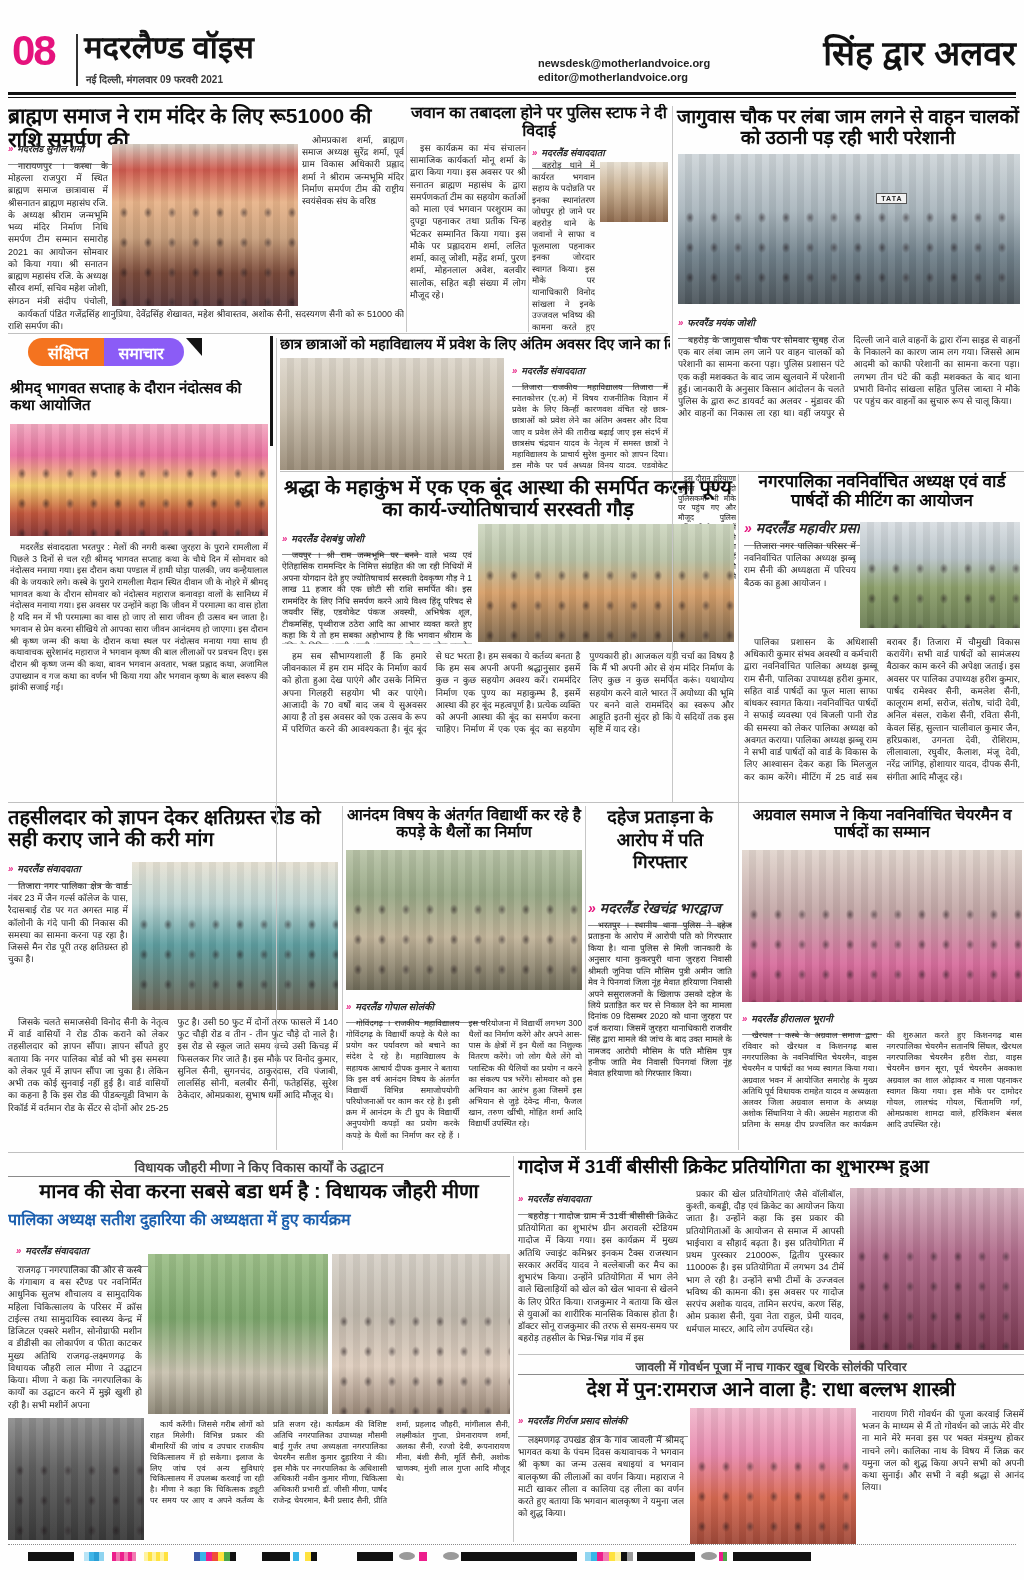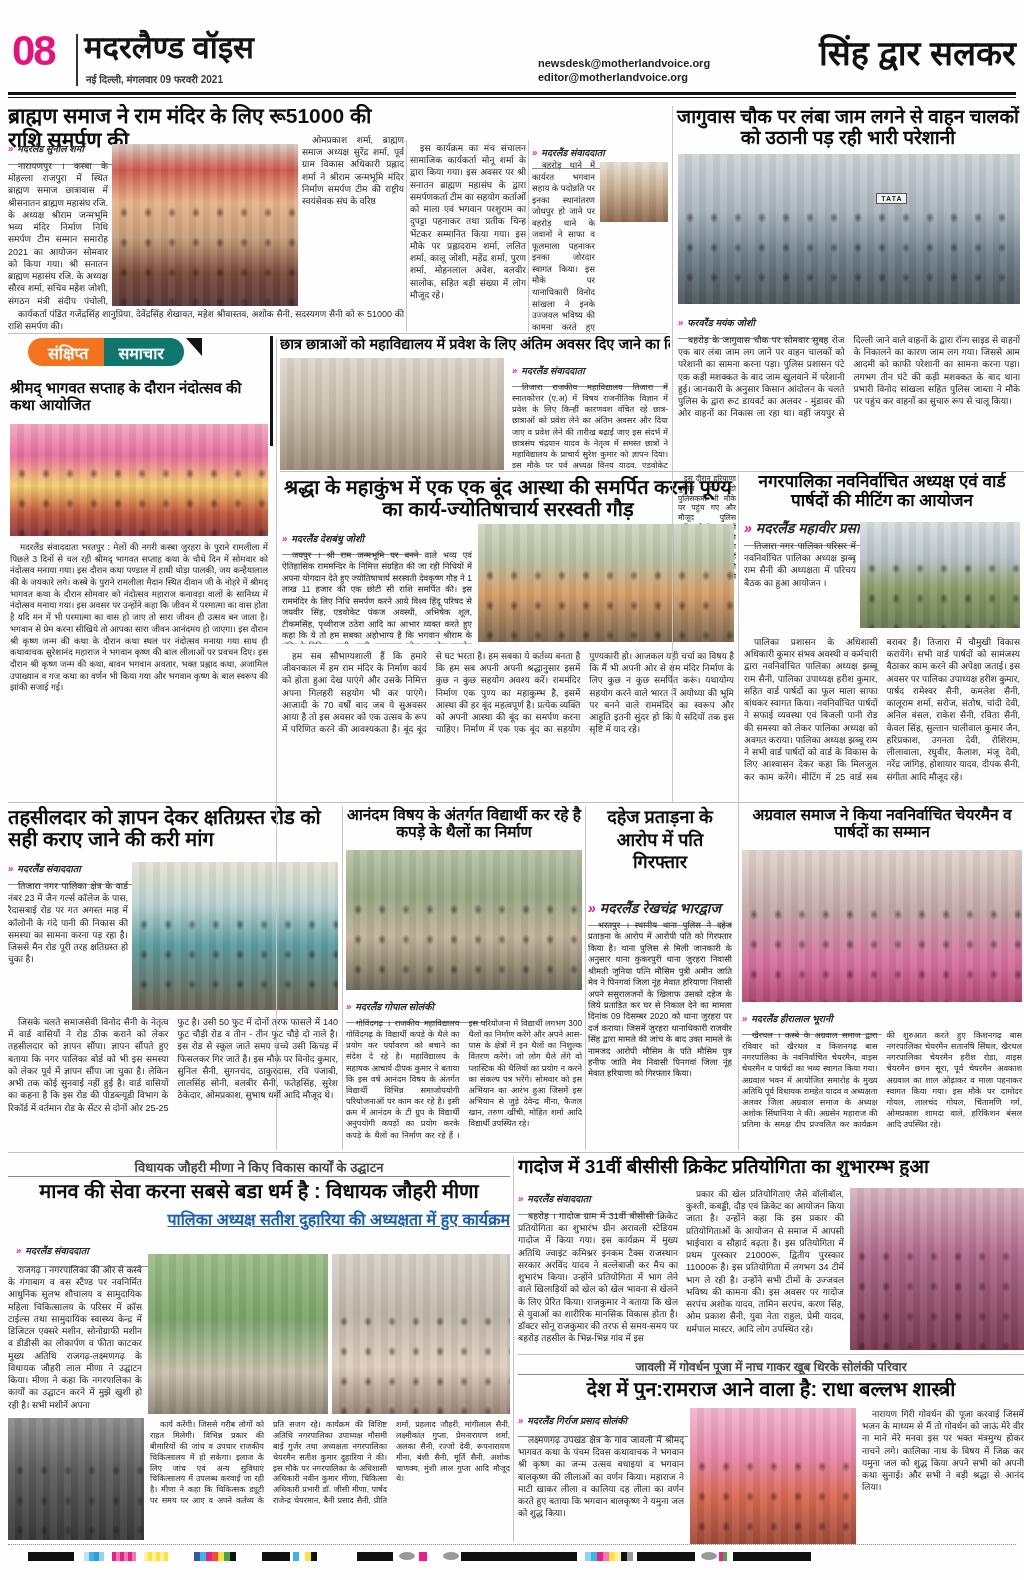--- a/index.html
+++ b/index.html
@@ -2,21 +2,21 @@
 <html><head>
 <meta charset="utf-8">
 <style>
   html,body{margin:0;padding:0;background:#e8e8e8;}
   .page{position:relative;width:1024px;height:1580px;background:#fefefe;margin:0 auto;
         font-family:"Liberation Sans","DejaVu Sans",sans-serif;overflow:hidden;color:#1c1c1c;}
   .abs{position:absolute;box-sizing:border-box;}
   .hl{font-weight:bold;color:#0e0e0e;line-height:1.12;overflow:hidden;}
   .center{text-align:center;}
   .kicker{color:#4a4a4a;font-weight:bold;text-align:center;overflow:hidden;}
-  .subhead{color:#1b5fae;font-weight:bold;text-align:right;overflow:hidden;text-decoration:underline;}
+  .subhead{color:#1b5fae;font-weight:bold;text-align:left;overflow:hidden;}
   .byline-row{border-bottom:1px solid #8a8a8a;padding-bottom:8px;overflow:hidden;font-style:italic;}
   .byline{font-size:9.5px;font-weight:bold;color:#2a2a2a;white-space:nowrap;}
   .byline .arrow{color:#e5127d;margin-right:4px;font-weight:bold;}
   .body-txt{font-size:9px;line-height:1.36;color:#1c1c1c;text-align:justify;overflow:hidden;text-indent:10px;}
   .tiny{font-size:7.5px;line-height:1.3;}
   .cols2{column-count:2;column-gap:9px;}
   .cols3{column-count:3;column-gap:9px;}
   .photo{position:absolute;overflow:hidden;}
   .photo::after{content:"";position:absolute;inset:0;
       background:repeating-linear-gradient(90deg,rgba(255,255,255,.05) 0 7px,rgba(0,0,0,.05) 7px 14px);}
@@ -28,21 +28,21 @@
   
   .pageno{font-size:42px;font-weight:bold;color:#e5127d;letter-spacing:-2px;line-height:1;}
   .masthead{font-size:31px;font-weight:bold;color:#141414;line-height:1;}
   .dateline{font-size:10px;font-weight:bold;color:#3a3a3a;}
   .emails{font-size:11px;font-weight:bold;color:#222;line-height:1.3;}
   .edition{font-size:34px;font-weight:bold;color:#111;text-align:right;line-height:1;}
   
   .brief-tag{display:flex;align-items:stretch;height:28px;}
   .tag-left{background:#f4731f;color:#fff;font-weight:bold;font-size:16px;border-radius:14px 0 0 14px;
             padding:4px 16px 0 20px;}
-  .tag-right{background:#0f766e;color:#fff;font-weight:bold;font-size:16px;border-radius:0 14px 14px 0;
+  .tag-right{background:#8b5cf6;color:#fff;font-weight:bold;font-size:16px;border-radius:0 14px 14px 0;
              padding:4px 20px 4px 14px;}
   .tag-fold{width:0;height:0;border-top:18px solid #141414;border-left:16px solid transparent;margin-left:2px;}
   
   .p-a1{background:linear-gradient(180deg,#d8cfc4 0%,#cf5a4e 16%,#e8b48a 36%,#c89f7c 58%,#7a4a3a 80%,#5c3a3c 100%);}
   .p-a2{background:linear-gradient(180deg,#e8e0d2 0%,#c9b092 45%,#8f6b4e 100%);}
   .p-a3{background:linear-gradient(180deg,#cfd6da 0%,#aab6bd 38%,#70808a 68%,#4d565c 100%);}
   .p-brief{background:linear-gradient(180deg,#f2a9c0 0%,#e86f9e 28%,#f3d06e 55%,#c2563c 80%,#8a3a3a 100%);}
   .p-a4{background:linear-gradient(180deg,#ded8cc 0%,#c9bfae 45%,#9a8c78 100%);}
   .p-a5{background:linear-gradient(180deg,#cfd8c2 0%,#b8c2a6 30%,#d8a06a 58%,#7c684f 100%);}
   .p-a6{background:linear-gradient(180deg,#d9dee2 0%,#b9c4c9 34%,#8da06b 62%,#6b7d55 100%);}
@@ -67,34 +67,35 @@
 <div class="page">
 
   <div class="abs pageno" style="left:12px;top:30px;width:60px;">08</div>
   <div class="abs" style="left:76px;top:34px;width:2px;height:52px;background:#333;"></div>
   <div class="abs masthead" style="left:84px;top:32px;width:300px;">मदरलैण्ड वॉइस</div>
   <div class="abs dateline" style="left:86px;top:72px;width:300px;">नई दिल्ली, मंगलवार 09 फरवरी 2021</div>
   <div class="abs emails" style="left:538px;top:56px;width:220px;">
     <div>newsdesk@motherlandvoice.org</div>
     <div>editor@motherlandvoice.org</div>
   </div>
-  <div class="abs edition" style="left:740px;top:36px;width:276px;">सिंह द्वार सलकर</div>
+  <div class="abs edition" style="left:740px;top:36px;width:276px;">सिंह द्वार अलवर</div>
   <div class="abs" style="left:8px;top:92px;width:1008px;height:3px;background:#111;"></div>
   <div class="abs" style="left:8px;top:97px;width:1008px;height:1px;background:#111;"></div>
 
   <div class="abs hl" style="left:8px;top:104px;width:398px;font-size:21px;">ब्राह्मण समाज ने राम मंदिर के लिए रू51000 की राशि समर्पण की</div>
   <div class="abs byline-row" style="left:8px;top:138px;width:125px;">
     <span class="byline"><span class="arrow">»</span><span>मदरलैंड सुनील शर्मा</span></span>
   </div>
   <div class="abs body-txt" style="left:8px;top:160px;width:100px;height:146px;">नारायणपुर । कस्बा के मोहल्ला राजपुरा में स्थित ब्राह्मण समाज छात्रावास में श्रीसनातन ब्राह्मण महासंघ रजि. के अध्यक्ष श्रीराम जन्मभूमि भव्य मंदिर निर्माण निधि समर्पण टीम सम्मान समारोह 2021 का आयोजन सोमवार को किया गया। श्री सनातन ब्राह्मण महासंघ रजि. के अध्यक्ष सौरव शर्मा, सचिव महेश जोशी, संगठन मंत्री संदीप पंचोली, वैभव मिश्रा, निलेश शर्मा, नीरज, उमंग मुदल एवं सदस्यताओं ने</div>
   <div class="photo crowd p-a1" style="left:112px;top:144px;width:186px;height:162px;"></div>
   <div class="abs body-txt" style="left:302px;top:134px;width:102px;height:156px;">ओमप्रकाश शर्मा, ब्राह्मण समाज अध्यक्ष सुरेंद्र शर्मा, पूर्व ग्राम विकास अधिकारी प्रह्लाद शर्मा ने श्रीराम जन्मभूमि मंदिर निर्माण समर्पण टीम की राष्ट्रीय स्वयंसेवक संघ के वरिष्ठ</div>
   <div class="abs body-txt" style="left:8px;top:308px;width:396px;height:24px;">कार्यकर्ता पंडित गजेंद्रसिंह शानुप्रिया, देवेंद्रसिंह शेखावत, महेश श्रीवास्तव, अशोक सैनी, सदस्यगण सैनी को रू 51000 की राशि समर्पण की।</div>
   <div class="abs body-txt" style="left:410px;top:142px;width:116px;height:190px;">इस कार्यक्रम का मंच संचालन सामाजिक कार्यकर्ता मोनू शर्मा के द्वारा किया गया। इस अवसर पर श्री सनातन ब्राह्मण महासंघ के द्वारा समर्पणकर्ता टीम का सहयोग कर्ताओं को माला एवं भगवान परशुराम का दुपट्टा पहनाकर तथा प्रतीक चिन्ह भेंटकर सम्मानित किया गया। इस मौके पर प्रह्लादराम शर्मा, ललित शर्मा, कालू जोशी, महेंद्र शर्मा, पुरण शर्मा, मोहनलाल अवेश, बलवीर सालोक, सहित बड़ी संख्या में लोग मौजूद रहे।</div>
 
+  <div class="abs hl center" style="left:410px;top:104px;width:258px;font-size:16px;">जवान का तबादला होने पर पुलिस स्टाफ ने दी विदाई</div>
   <div class="abs byline-row" style="left:532px;top:142px;width:136px;">
     <span class="byline"><span class="arrow">»</span><span>मदरलैंड संवाददाता</span></span>
   </div>
   <div class="abs" style="left:532px;top:160px;width:136px;height:172px;overflow:hidden;">
     <div class="photo p-a2 float-photo" style="position:relative;"></div>
     <div class="body-txt" style="font-size:8.5px;">बहरोड़ थाने में कार्यरत भगवान सहाय के पदोन्नति पर इनका स्थानांतरण जोधपुर हो जाने पर बहरोड़ थाने के जवानों ने साफा व फूलमाला पहनाकर इनका जोरदार स्वागत किया। इस मौके पर थानाधिकारी विनोद सांखला ने इनके उज्जवल भविष्य की कामना करते हुए कहा कि आपकी ईमानदारी व कर्तव्यनिष्ठा हम सबके लिए प्रेरणादायक रहेगी। आपकी जल्द ही बहरोड़ वापसी की कामना करते है। इस दौरान थाने के सभी स्टाफ मौजूद रहे। जवान ने नम आंखों से सबका आभार व्यक्त किया।</div>
   </div>
 
   <div class="abs hl center" style="left:676px;top:106px;width:344px;font-size:19px;">जागुवास चौक पर लंबा जाम लगने से वाहन चालकों को उठानी पड़ रही भारी परेशानी</div>
   <div class="photo crowd p-a3" style="left:678px;top:154px;width:342px;height:150px;">

